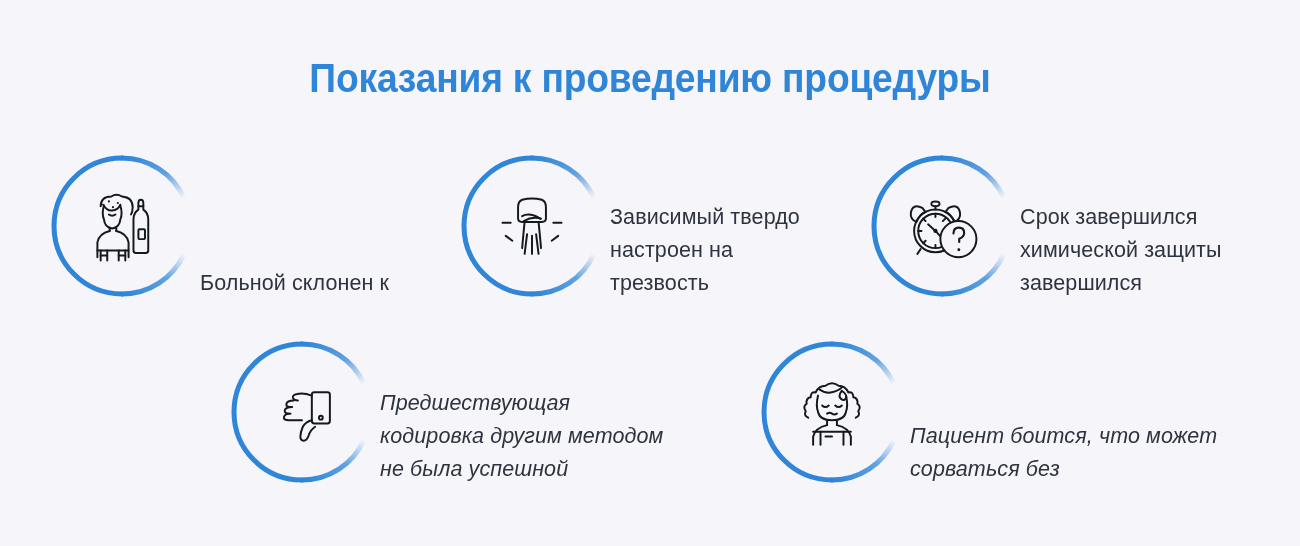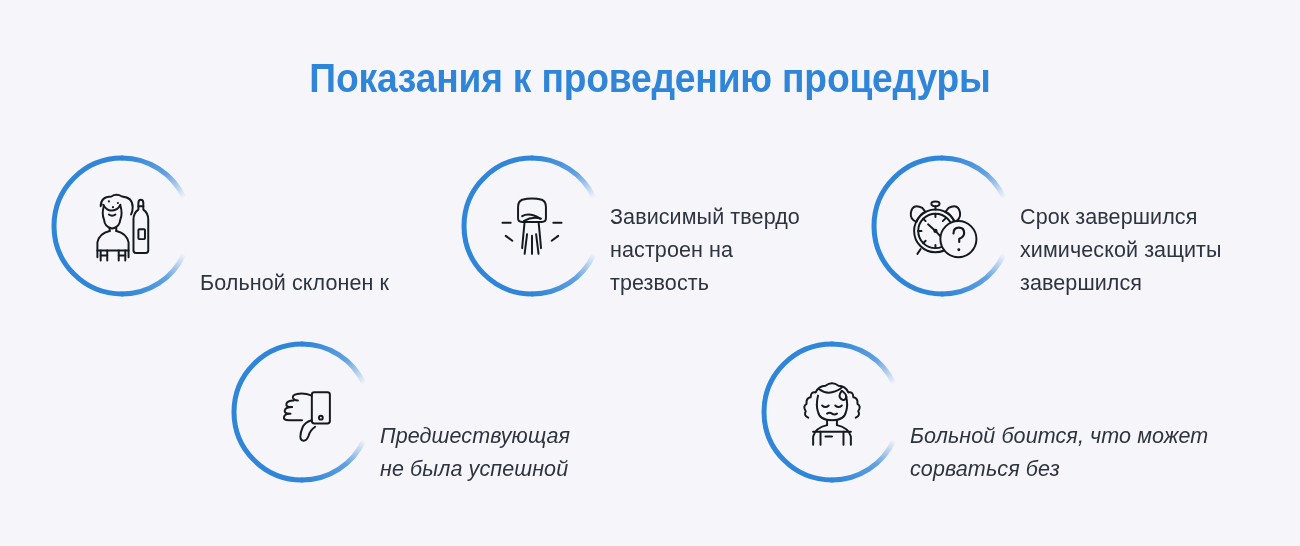--- a/index.html
+++ b/index.html
@@ -296,20 +296,21 @@
             <path d="M40 36 q-8 0 -9 4 q-1 4 6 4"></path>
             <path d="M38 44 q-8 0 -9 4 q-1 4 6 4"></path>
             <path d="M36 52 q-7 0 -8 4 q-1 4 6 4 h16"></path>
 
             <path d="M62 60 q-8 2 -11 8 q-3 7 -3 12 q0 5 4 5 q4 0 6 -6 q2 -7 8 -11"></path>
           </svg>
         </div>
       </div>
       <div class="caption">
         <div>Предшествующая</div>
+        <div>кодировка другим методом</div>
         <div>не была успешной</div>
       </div>
     </div>
 
     <div class="item">
       <div class="badge">
         <svg class="ring" viewBox="0 0 148 148">
           <defs>
             <linearGradient id="g5a" x1="0" y1="1" x2="1" y2="0">
               <stop offset="0" stop-color="#2f85d8" stop-opacity="1"></stop>
@@ -347,21 +348,21 @@
 
             <path d="M44 66 q-14 3 -17 14 v10"></path>
             <path d="M56 66 q14 3 17 14 v10"></path>
             <path d="M27 74 h46"></path>
             <path d="M36 74 v16 M64 74 v16"></path>
             <path d="M42 80 h8"></path>
           </svg>
         </div>
       </div>
       <div class="caption">
-        <div>Больной боится, что может</div>
+        <div>Пациент боится, что может</div>
         <div>сорваться без</div>
       </div>
     </div>
   </div>
 
   <div class="bottom-edge left"></div>
   <div class="bottom-edge right"></div>
 
 </div>
 

